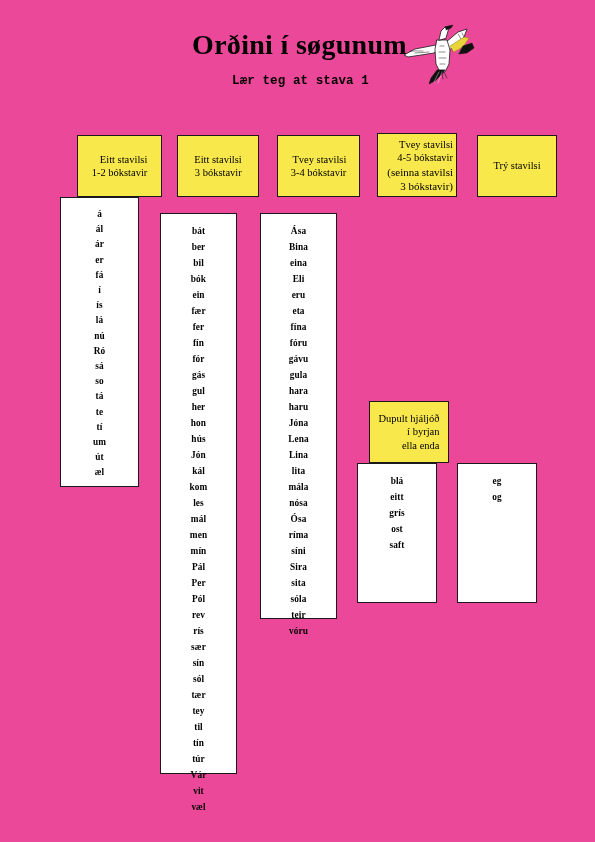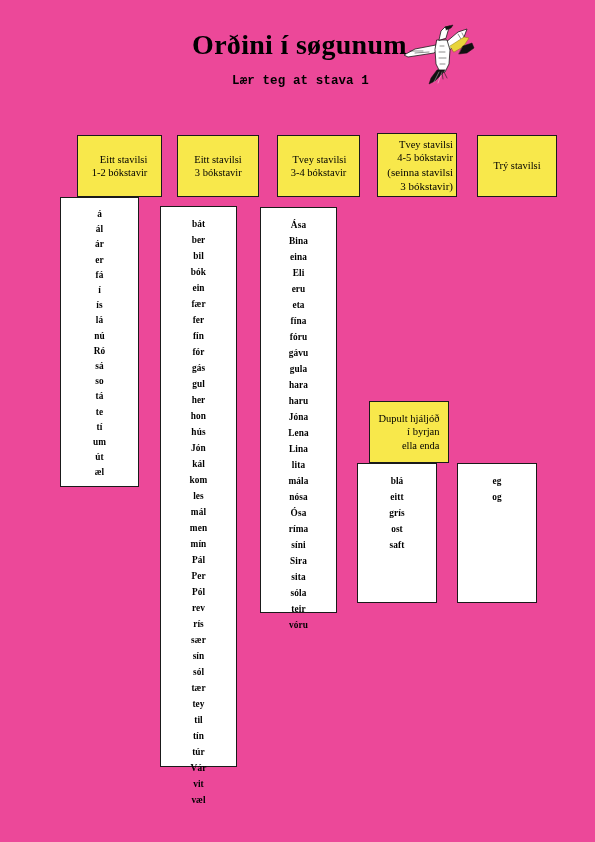--- a/index.html
+++ b/index.html
@@ -162,21 +162,21 @@
       <li>æl</li>
     </ul>
   </div>
 
   <div class="box head" style="left:157px; top:135px; width:82px; height:62px;">
     <div class="head-text">
       <span>Eitt stavilsi</span><br>
       <span>3 bókstavir</span>
     </div>
   </div>
-  <div class="box" style="left:160px; top:206px; width:77px; height:561px;">
+  <div class="box" style="left:160px; top:213px; width:77px; height:561px;">
     <ul class="wordlist loose">
       <li>bát</li>
       <li>ber</li>
       <li>bil</li>
       <li>bók</li>
       <li>ein</li>
       <li>fær</li>
       <li>fer</li>
       <li>fín</li>
       <li>fór</li>
@@ -210,21 +210,21 @@
       <li>væl</li>
     </ul>
   </div>
 
   <div class="box head" style="left:257px; top:135px; width:83px; height:62px;">
     <div class="head-text">
       <span>Tvey stavilsi</span><br>
       <span>3-4 bókstavir</span>
     </div>
   </div>
-  <div class="box" style="left:260px; top:207px; width:77px; height:406px;">
+  <div class="box" style="left:260px; top:213px; width:77px; height:406px;">
     <ul class="wordlist loose">
       <li>Ása</li>
       <li>Bina</li>
       <li>eina</li>
       <li>Eli</li>
       <li>eru</li>
       <li>eta</li>
       <li>fína</li>
       <li>fóru</li>
       <li>gávu</li>

